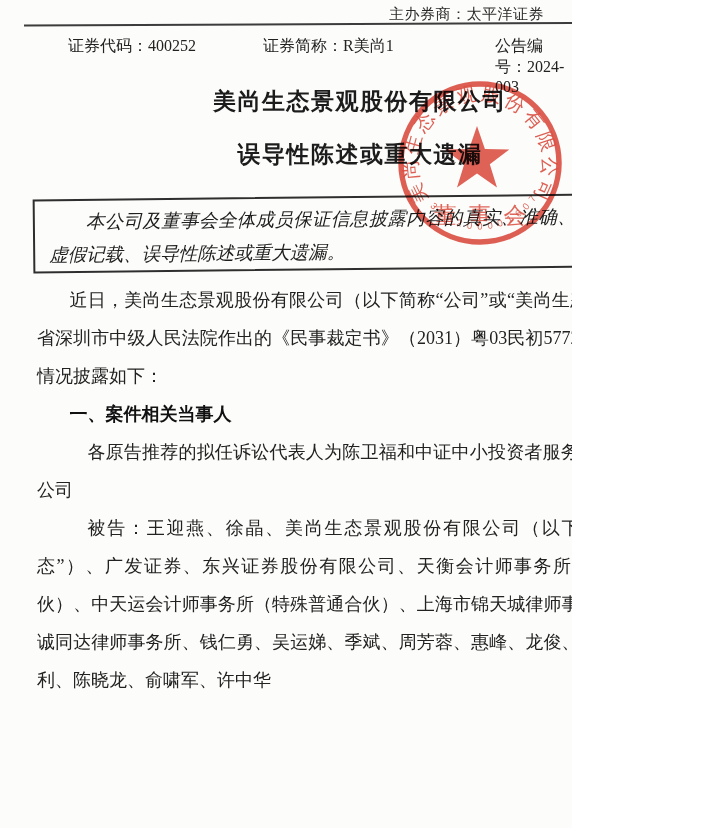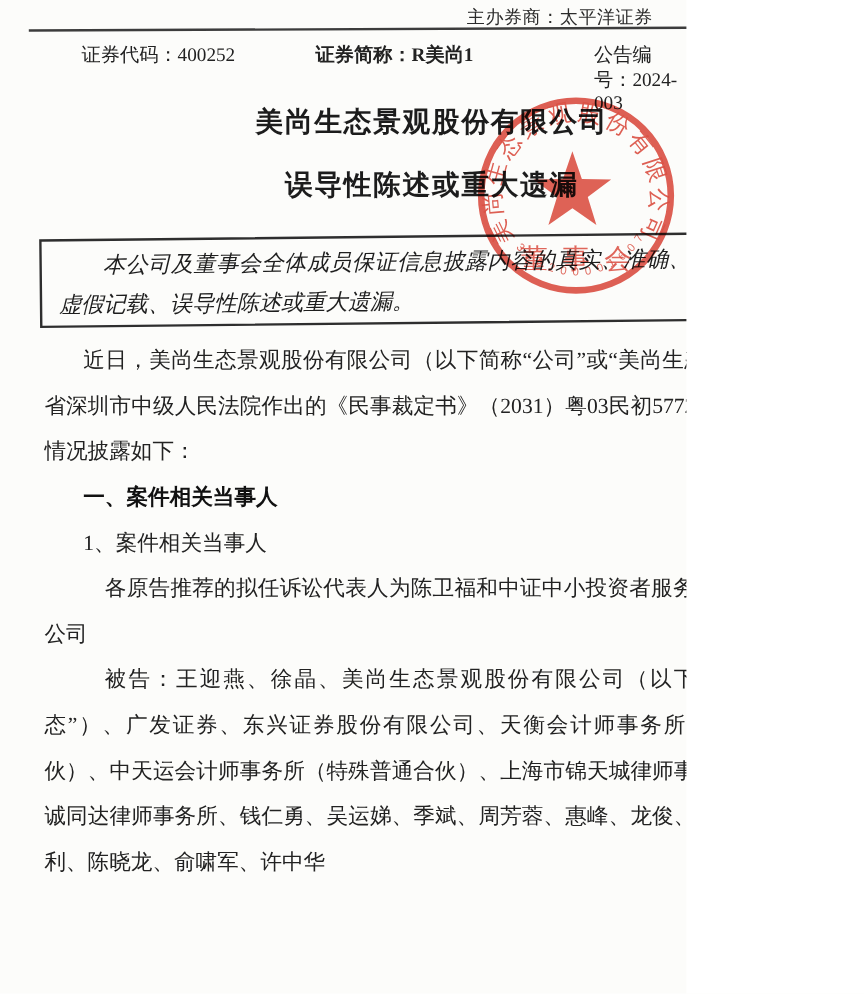--- a/index.html
+++ b/index.html
@@ -15,21 +15,21 @@
     position:absolute;top:5px;right:28px;
     font-size:15px;letter-spacing:.5px;color:#2b2b2b;
   }
   .topline{
     position:absolute;top:23px;left:24px;width:673px;height:0;
     border-top:2px solid #3c3c3c;
     transform:rotate(-.25deg);
   }
   .codes-row span{position:absolute;top:36px;font-size:16px;color:#222;}
   .code-a{left:68px;}
-  .code-b{left:263px;font-weight:bold;}
+  .code-b{left:263px;}
   .code-c{left:484px;margin-left:11px;}
   .title-block{
     position:absolute;top:86px;left:0;width:720px;text-align:center;
     font-family:"Liberation Sans","DejaVu Sans",sans-serif;
     font-weight:bold;color:#1c1c1c;
   }
   .title-line1{font-size:23px;letter-spacing:1.5px;}
   .title-line2{font-size:23px;letter-spacing:1.5px;margin-top:22px;}
   .declaration-box{
     position:absolute;top:196px;left:33px;width:653px;height:74px;
@@ -84,21 +84,20 @@
     <div class="title-line2">误导性陈述或重大遗漏</div>
   </div>
 
   <div class="declaration-box">
     <p class="declaration-text">本公司及董事会全体成员保证信息披露内容的真实、准确、完整，没有虚假记载、误导性陈述或重大遗漏。</p>
   </div>
 
   <div class="body-flow">
     <p class="indent-1">近日，美尚生态景观股份有限公司（以下简称“公司”或“美尚生态”）收到广东省深圳市中级人民法院作出的《民事裁定书》（2031）粤03民初5772号，现将具体情况披露如下：</p>
     <p class="indent-1 heading">一、案件相关当事人</p>
-    <p class="indent-1">1、案件相关当事人</p>
     <p class="indent-2">各原告推荐的拟任诉讼代表人为陈卫福和中证中小投资者服务中心有限责任公司</p>
     <p class="indent-2">被告：王迎燕、徐晶、美尚生态景观股份有限公司（以下简称“美尚生态”）、广发证券、东兴证券股份有限公司、天衡会计师事务所（特殊普通合伙）、中天运会计师事务所（特殊普通合伙）、上海市锦天城律师事务所、北京金诚同达律师事务所、钱仁勇、吴运娣、季斌、周芳蓉、惠峰、龙俊、石成华、江仁利、陈晓龙、俞啸军、许中华</p>
   </div>
 
   <svg class="seal" viewBox="0 0 200 200">
     <defs>
       <path id="arcTop" d="M 48.4 136.2 A 63 63 0 1 1 151.6 136.2" fill="none"></path>
       <path id="arcBottom" d="M 45 137 A 66 66 0 0 0 155 137" fill="none"></path>
     </defs>
     <circle cx="100" cy="100" r="79" fill="none" stroke="#d93a2c" stroke-width="5.5" opacity="0.92"></circle>

